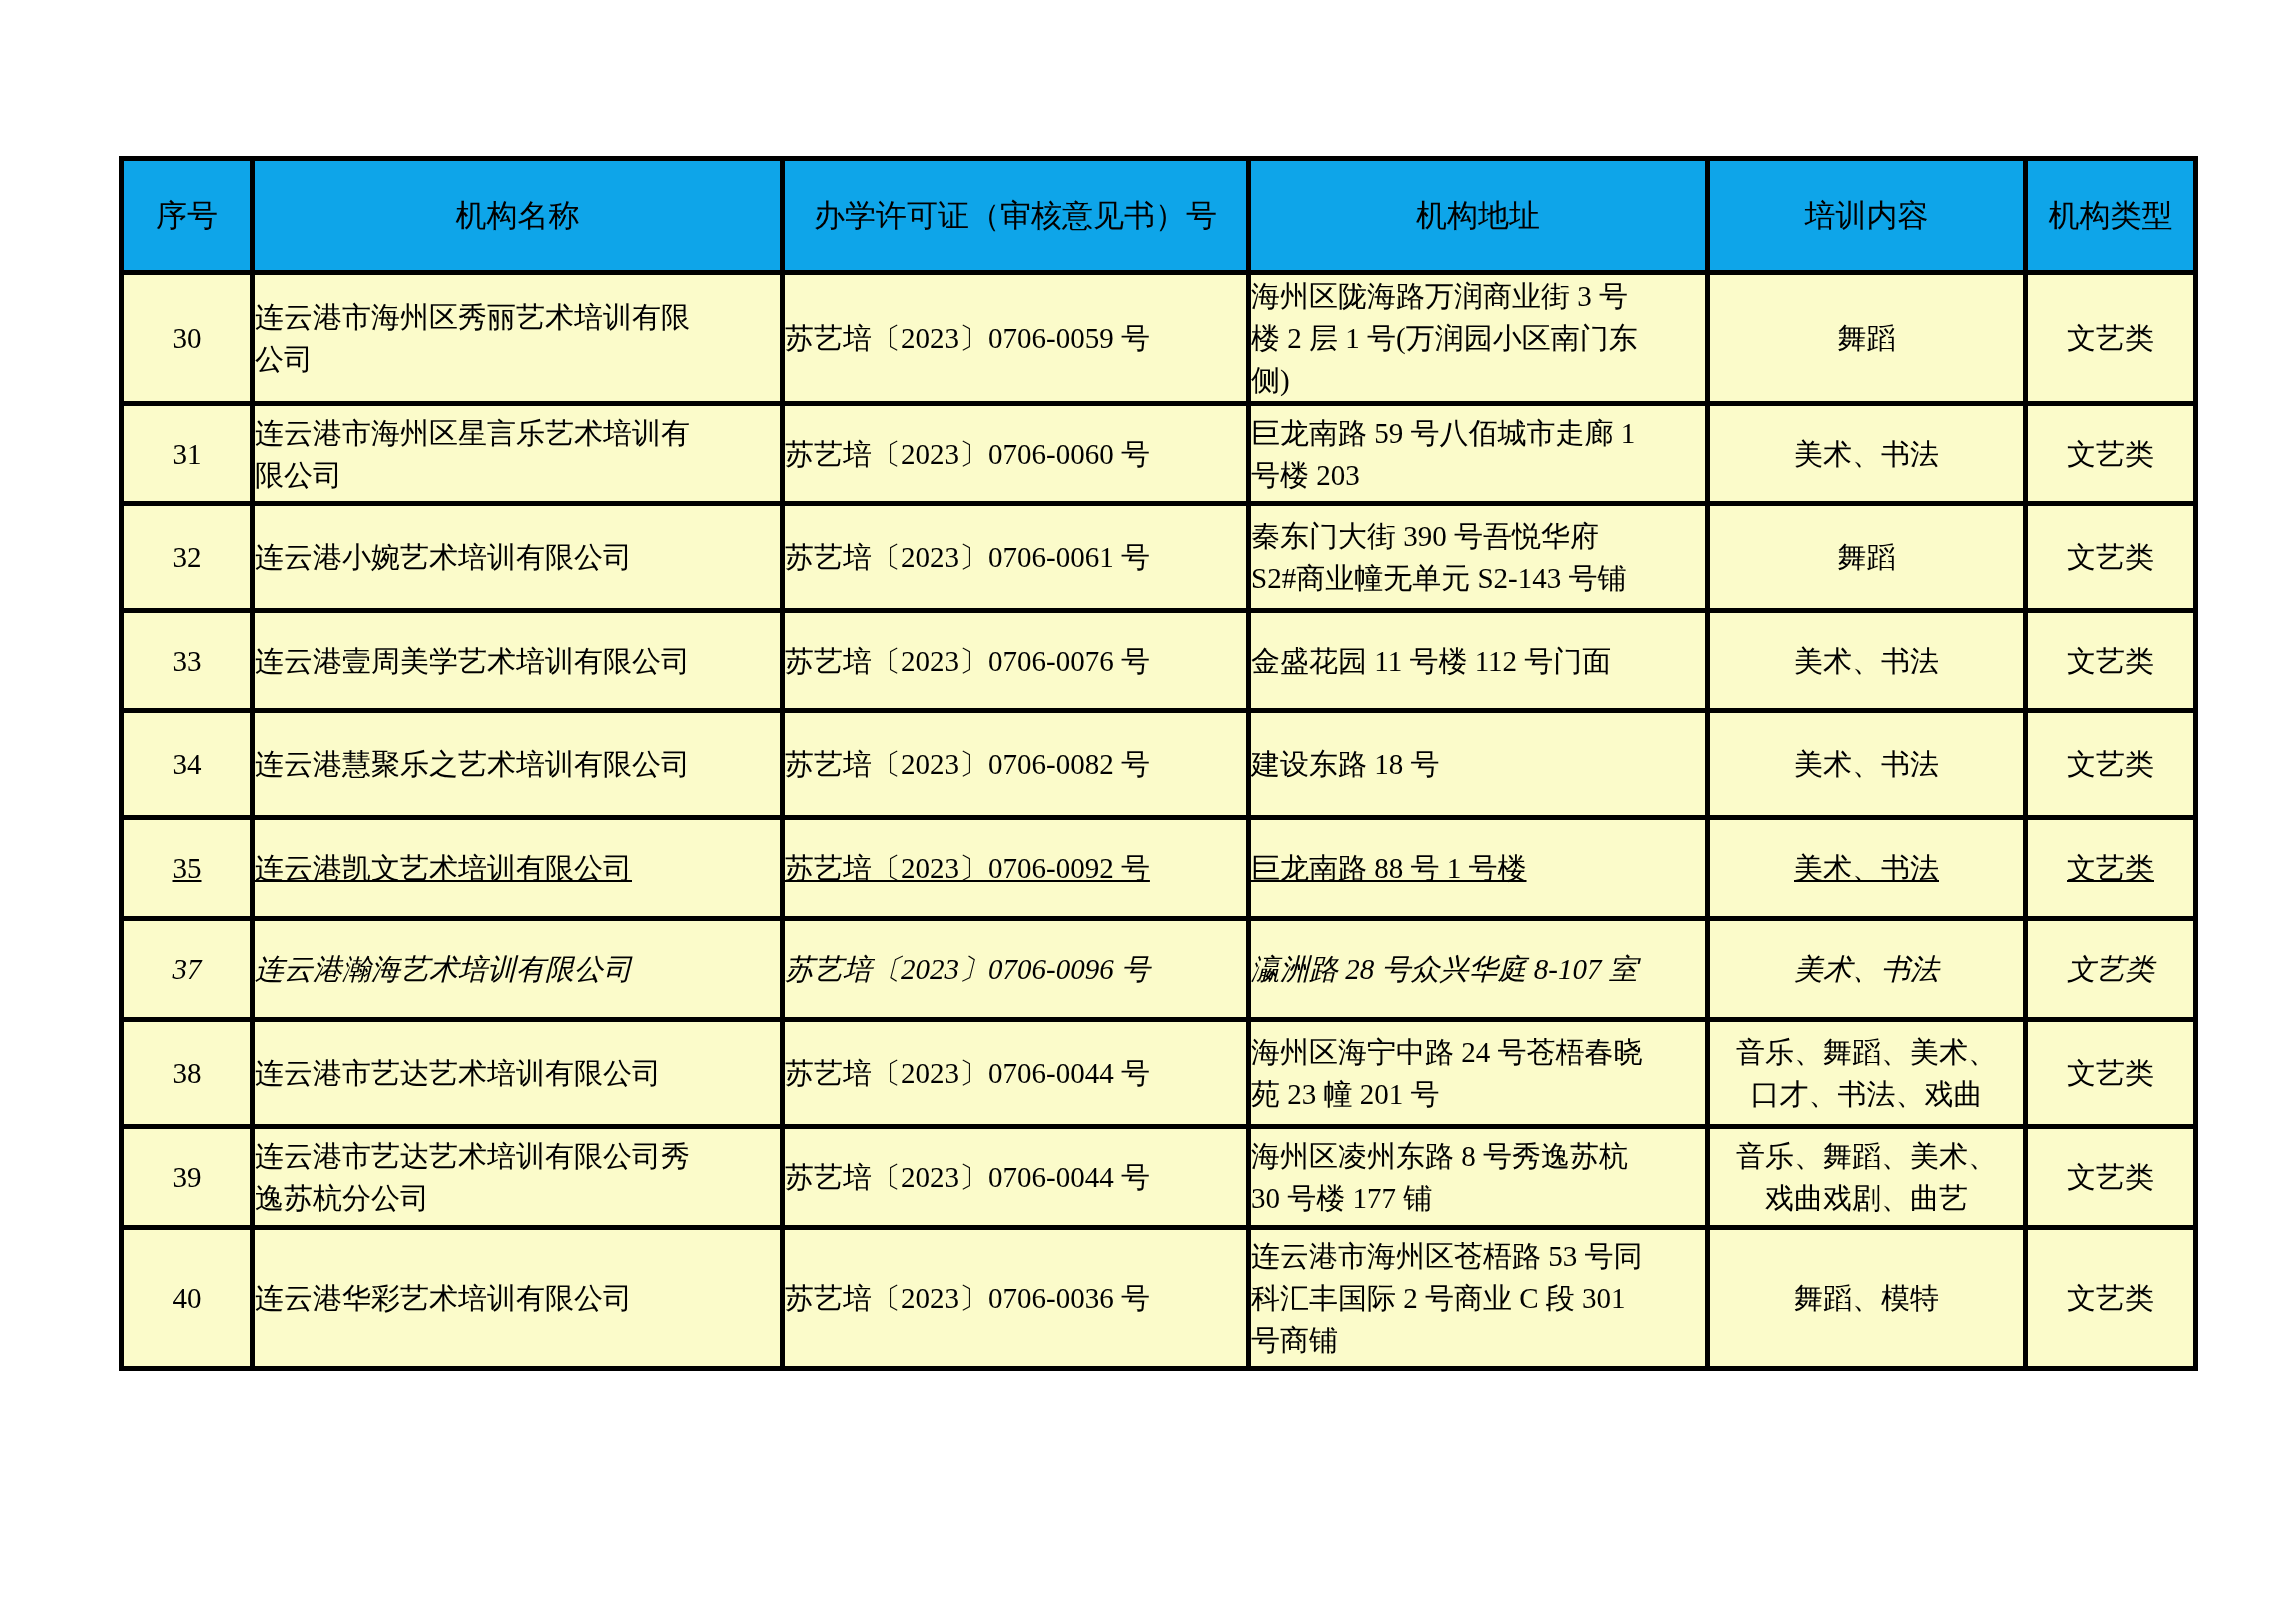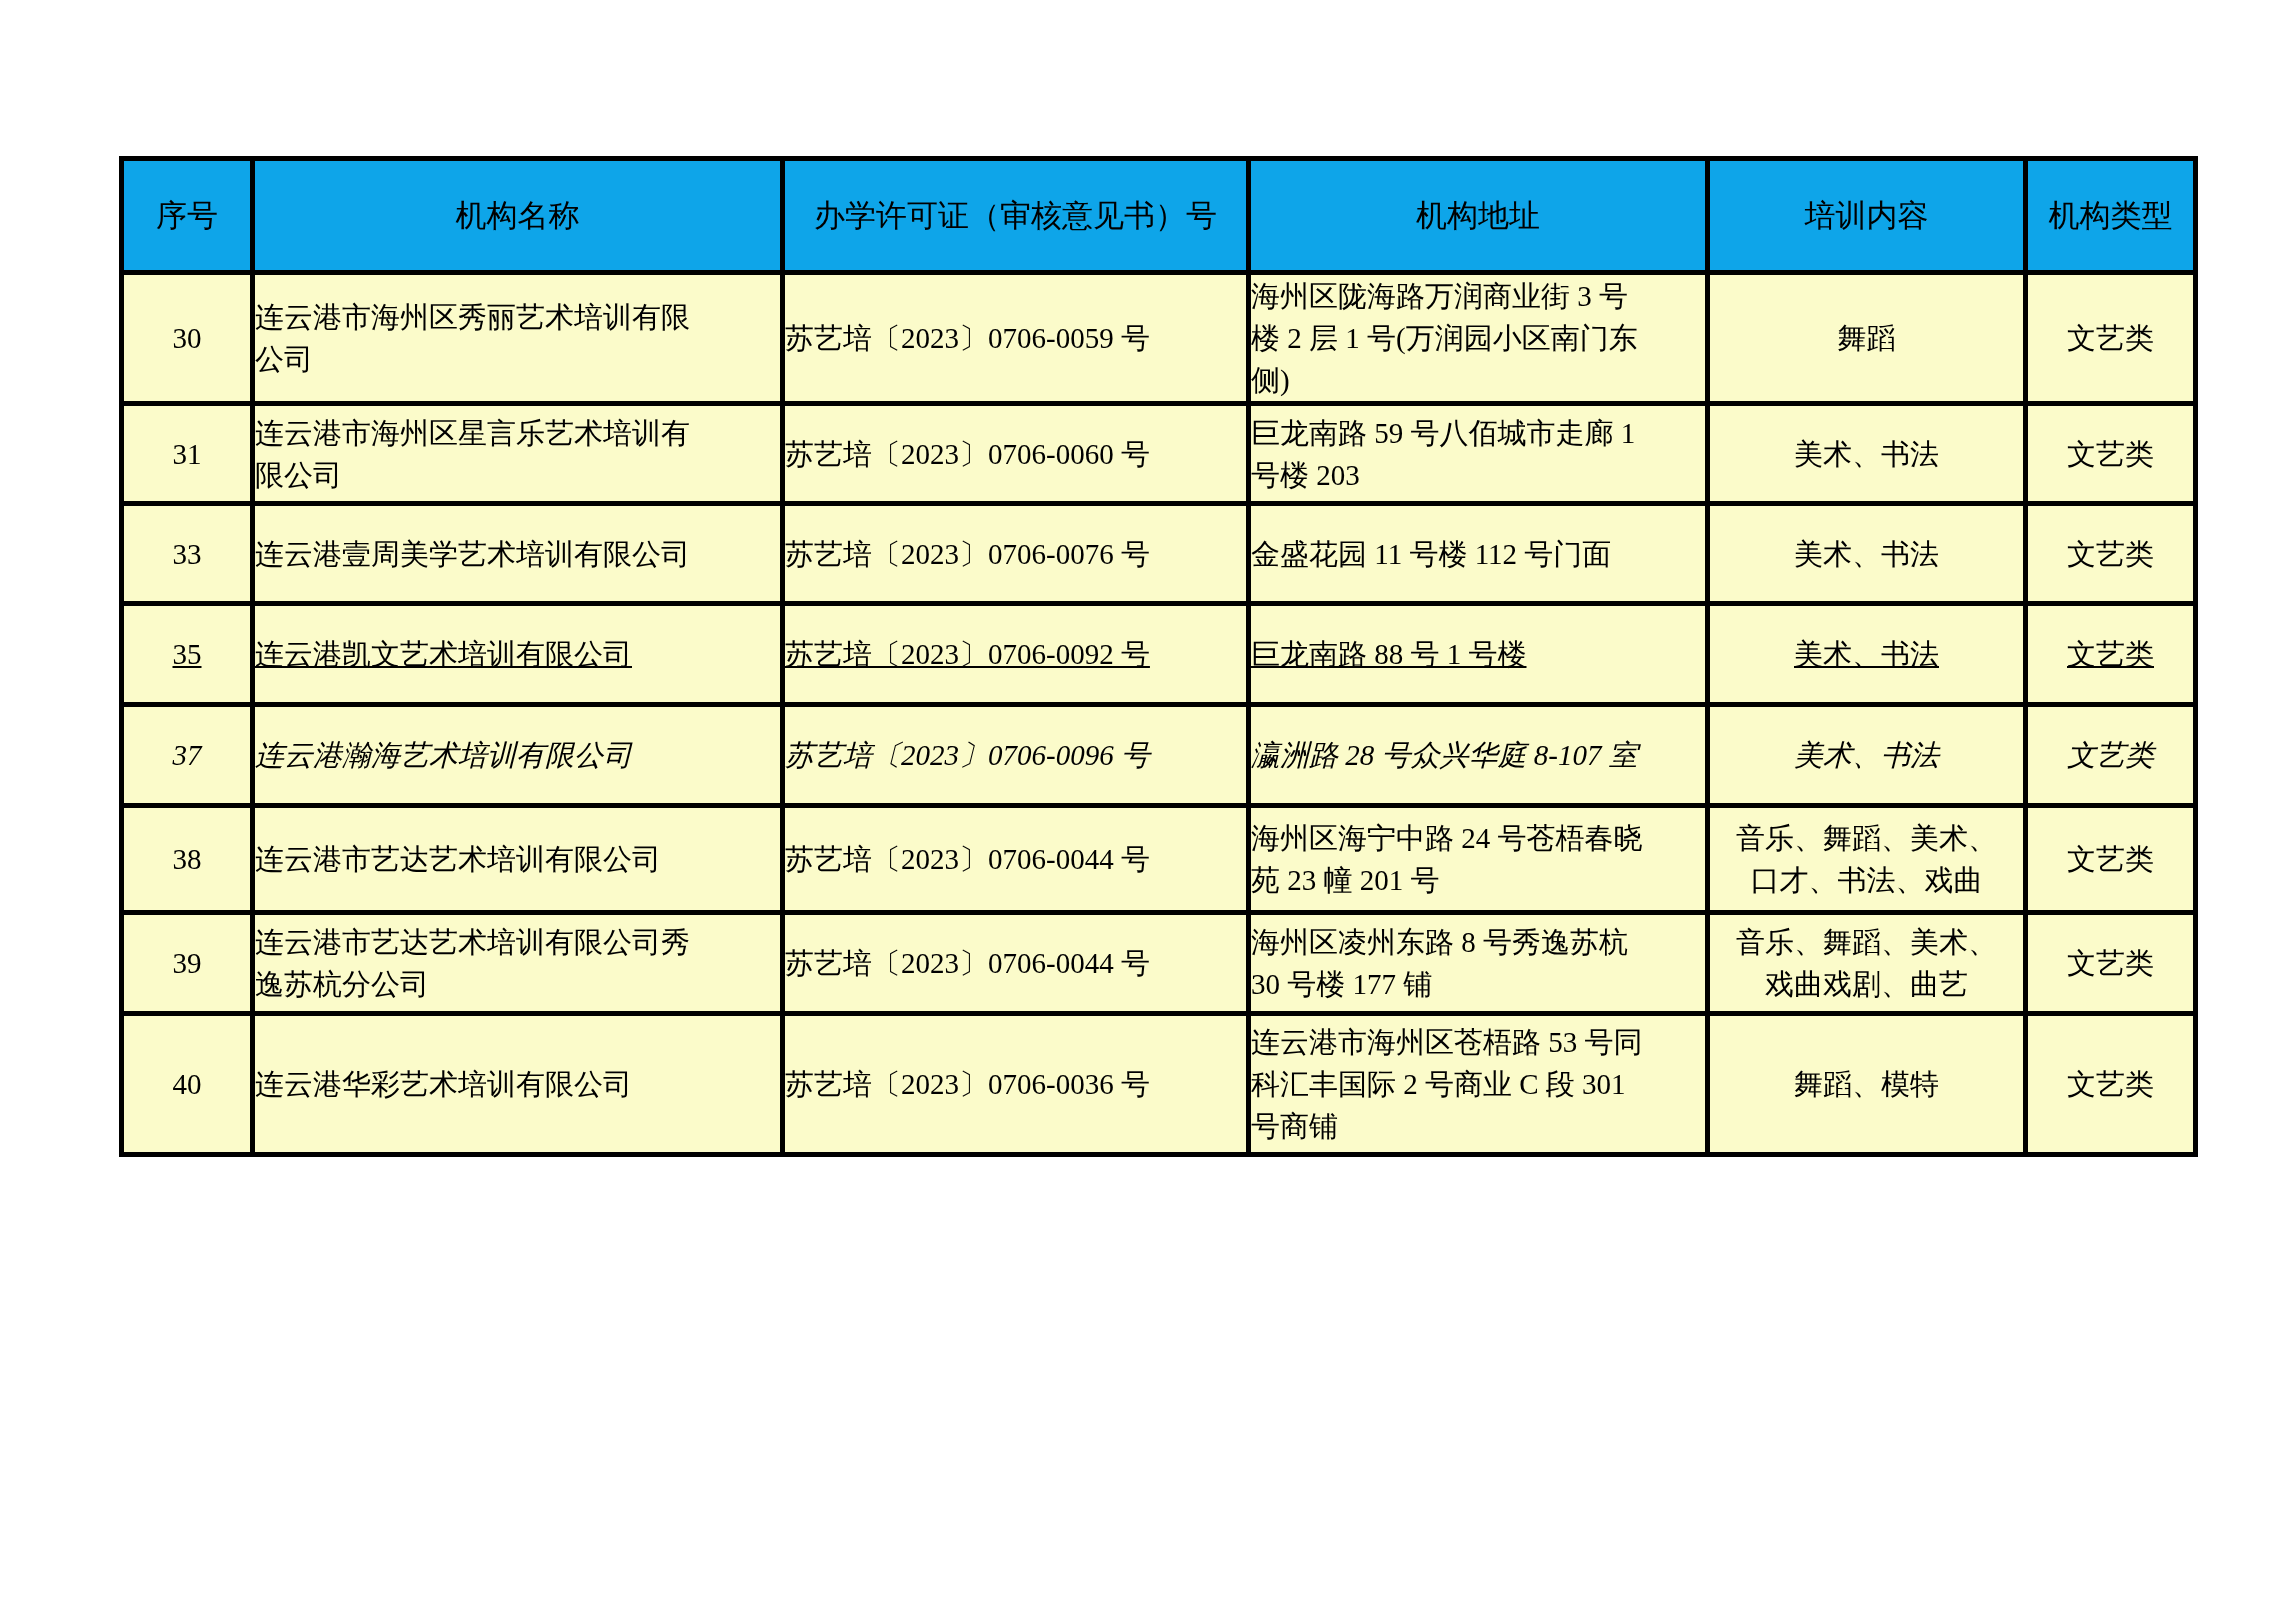--- a/index.html
+++ b/index.html
@@ -121,25 +121,42 @@
       <tr class="r-1">
         <td class="no">31</td>
         <td class="name">连云港市海州区星言乐艺术培训有
 限公司</td>
         <td class="license">苏艺培〔2023〕0706-0060 号</td>
         <td class="address">巨龙南路 59 号八佰城市走廊 1
 号楼 203</td>
         <td class="content">美术、书法</td>
         <td class="type">文艺类</td>
       </tr>
+      <tr class="r-2">
+        <td class="no">32</td>
+        <td class="name">连云港小婉艺术培训有限公司</td>
+        <td class="license">苏艺培〔2023〕0706-0061 号</td>
+        <td class="address">秦东门大街 390 号吾悦华府
+S2#商业幢无单元 S2-143 号铺</td>
+        <td class="content">舞蹈</td>
+        <td class="type">文艺类</td>
+      </tr>
       <tr class="r-3">
         <td class="no">33</td>
         <td class="name">连云港壹周美学艺术培训有限公司</td>
         <td class="license">苏艺培〔2023〕0706-0076 号</td>
         <td class="address">金盛花园 11 号楼 112 号门面</td>
+        <td class="content">美术、书法</td>
+        <td class="type">文艺类</td>
+      </tr>
+      <tr class="r-4">
+        <td class="no">34</td>
+        <td class="name">连云港慧聚乐之艺术培训有限公司</td>
+        <td class="license">苏艺培〔2023〕0706-0082 号</td>
+        <td class="address">建设东路 18 号</td>
         <td class="content">美术、书法</td>
         <td class="type">文艺类</td>
       </tr>
       <tr class="r-5">
         <td class="no">35</td>
         <td class="name">连云港凯文艺术培训有限公司</td>
         <td class="license">苏艺培〔2023〕0706-0092 号</td>
         <td class="address">巨龙南路 88 号 1 号楼</td>
         <td class="content">美术、书法</td>
         <td class="type">文艺类</td>

